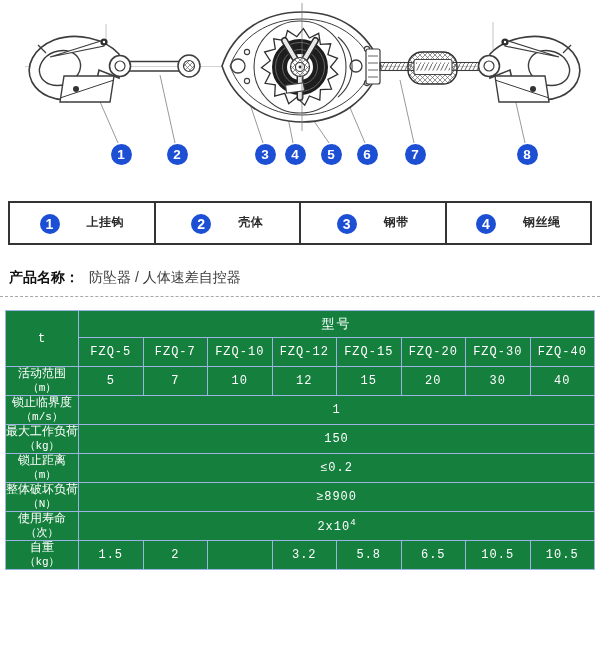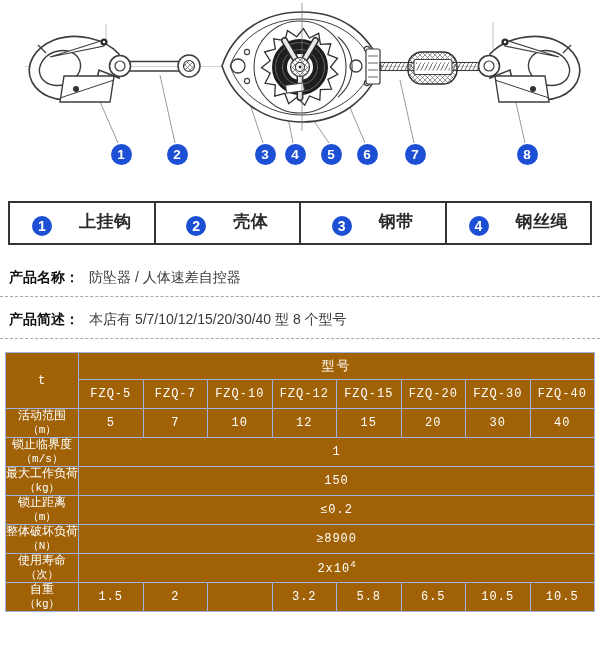--- a/index.html
+++ b/index.html
@@ -16,33 +16,33 @@
     line-height:21px; text-align:center;
   }
   
   .legend-table { border-collapse:collapse; table-layout:fixed; width:584px; margin:11px 8px 0 8px; }
   .legend-table td { border:2px solid #343434; height:38px; text-align:center; vertical-align:middle; }
   .badge {
     display:inline-block; width:20px; height:20px; border-radius:50%;
     background:#1d4fd4; color:#fff; font-size:14px; font-weight:bold;
     line-height:20px; text-align:center; margin-right:7px; vertical-align:-3.5px;
   }
-  .legend-label { font-size:17px; font-weight:bold; color:#2b2b2b; letter-spacing:0.5px;margin-left:20px; }
+  .legend-label { font-size:12px; font-weight:bold; color:#2b2b2b; letter-spacing:0.5px;margin-left:20px; }
   
   .info-row { border-bottom:1px dashed #a8a8a8; padding:13px 8px 9px 9px; }
   .info-row.first { padding-top:23px; }
   .info-label { font-size:14px; font-weight:bold; color:#111; }
   .info-value { font-size:14px; color:#3a3a3a; margin-left:10px; }
   
   .spec-table {
     border-collapse:collapse; table-layout:fixed; width:590px; margin:13px 0 0 5px;
     font-family:"Liberation Mono","DejaVu Sans Mono",monospace;
   }
   .spec-table td {
-    border:1px solid #9db3e3; background:#a16207; color:#fff;
+    border:1px solid #9db3e3; background:#15803d; color:#fff;
     text-align:center; vertical-align:middle; padding:0; height:28px;
     font-size:12px; letter-spacing:1px;
   }
   .spec-table td.hdr-model { height:26px; font-size:13px; letter-spacing:2px; }
   .spec-table td.row-label { letter-spacing:0;text-align:center; }
   .row-label .rname { font-size:12px; line-height:1.25; }
   .row-label .runit { font-size:11px; line-height:1.15; }
   .spec-table sup { font-size:9px; letter-spacing:0; }
 </style>
 </head>
@@ -159,23 +159,20 @@
     <td><span class="badge">3</span><span class="legend-label">钢带</span></td>
     <td><span class="badge">4</span><span class="legend-label">钢丝绳</span></td>
   </tr>
 </tbody>
   </table>
 
 <div>
   <div class="info-row first">
     <span class="info-label">产品名称：</span><span class="info-value">防坠器 / 人体速差自控器</span>
   </div>
-  <div class="info-row">
-    <span class="info-label">产品简述：</span><span class="info-value">本店有 5/7/10/12/15/20/30/40 型 8 个型号</span>
-  </div>
 </div>
 
 <table class="spec-table">
   <colgroup>
       <col style="width:73px">
       <col span="8">
     </colgroup>
   <tbody>
       <tr>
     <td rowspan="2" class="corner">t</td>

